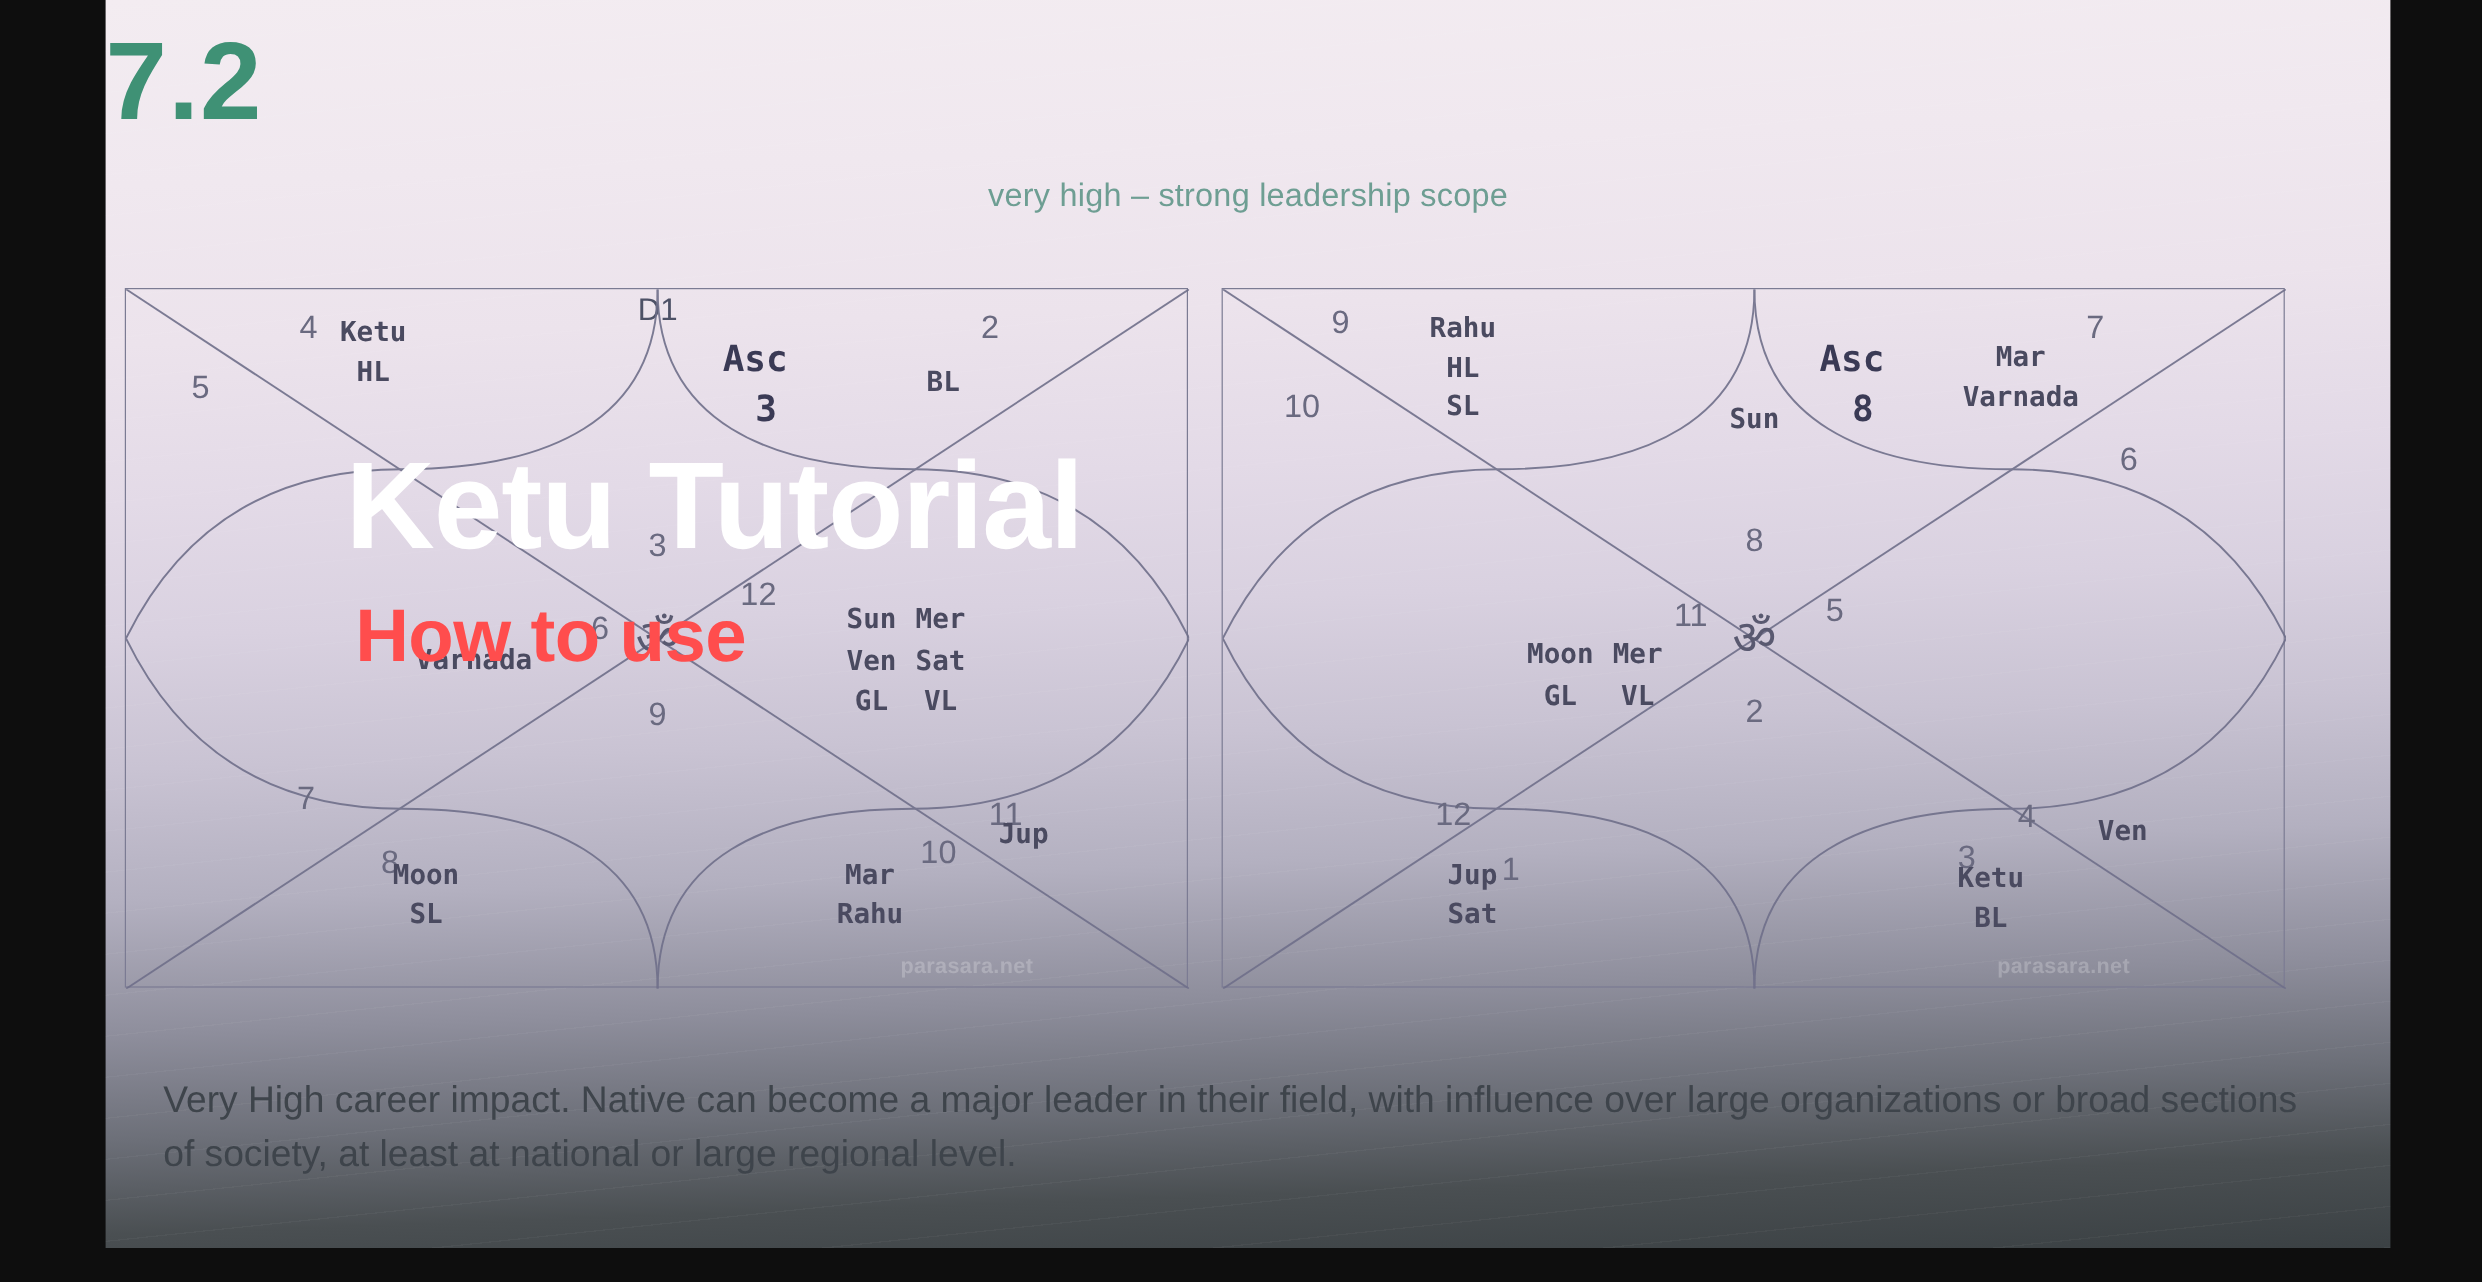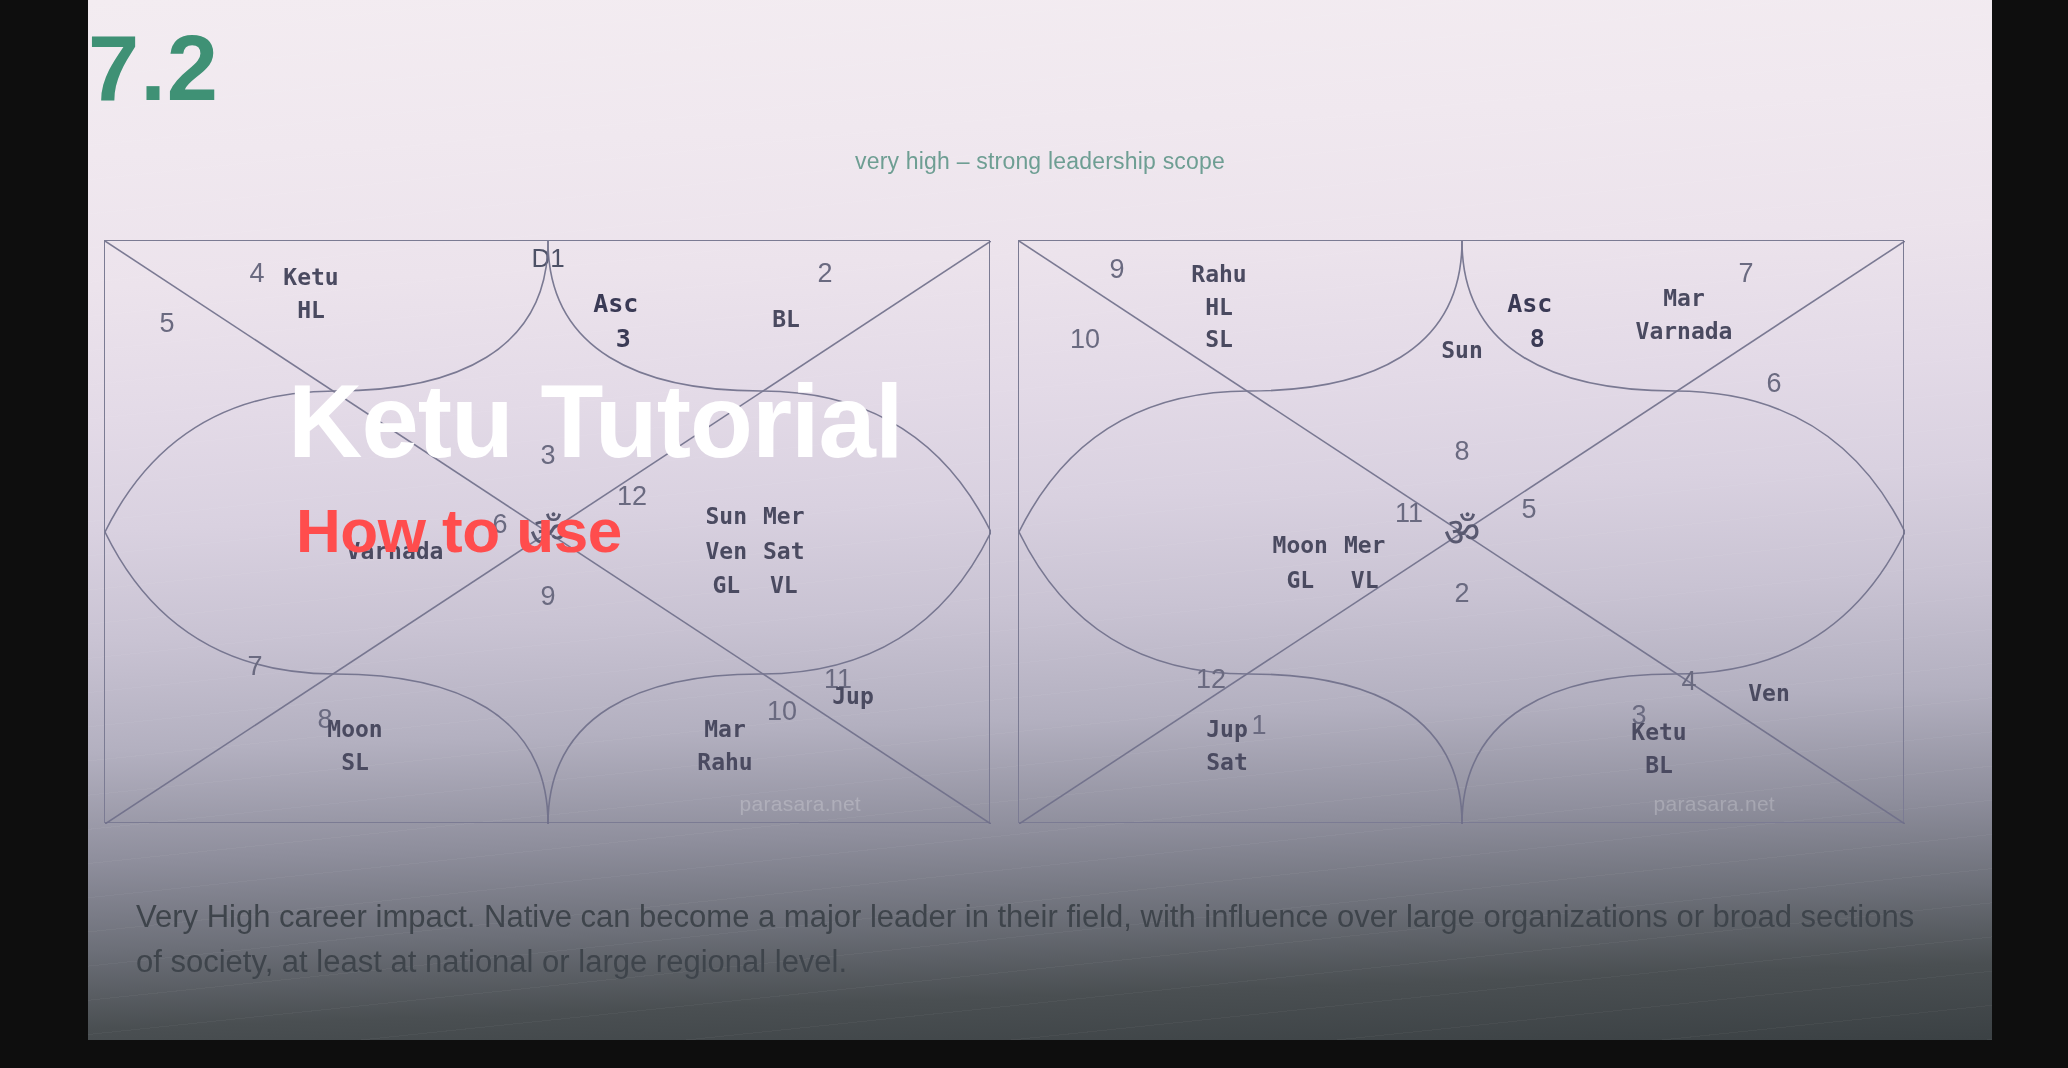--- a/index.html
+++ b/index.html
@@ -26,60 +26,61 @@
   #bottom-bar{position:absolute;left:0;top:1040px;width:2068px;height:28px;background:#0e0e0e;}
 
   
   #score{
     position:absolute;left:0;top:22px;width:1904px;text-align:left;
     font-size:92px;font-weight:bold;letter-spacing:1px;
     color:#3f9175;line-height:1;
   }
   #score-label{
     position:absolute;left:0;top:148px;width:1904px;text-align:center;
-    font-size:23px;color:#6e9e93;letter-spacing:.2px;
+    font-size:27px;color:#6e9e93;letter-spacing:.2px;
   }
 
   
   .chart-wrap{position:absolute;top:240px;}
   #chart-d1{left:16px;}
   #chart-d10{left:930px;}
   .chart-title{
     position:absolute;top:-37px;width:888px;text-align:center;
     font-size:26px;color:#4d5166;margin-top:40px;
   }
   .chart-box{
     position:relative;width:886px;height:583px;
     border:1px solid #7b7b93;
     box-sizing:border-box;
   }
   .chart-svg{position:absolute;left:0;top:0;}
   .watermark{
     position:absolute;right:128px;bottom:6px;
-    font-size:21px;color:rgba(255,255,255,0.22);
+    font-size:18px;color:rgba(255,255,255,0.22);
     letter-spacing:.3px;
+    font-weight:bold;
   }
 
   
   .hn{
     position:absolute;font-size:27px;color:#6a6a80;
     transform:translate(-50%,-50%);white-space:nowrap;
   }
   
   .pl{
     position:absolute;transform:translate(-50%,-50%);
     font-family:"DejaVu Sans Mono","Liberation Mono",monospace;
     font-size:23px;color:#4a4a60;font-weight:bold;
     text-align:center;line-height:1.42;white-space:pre;
   }
   .pl.grid2{display:grid;grid-template-columns:auto auto;column-gap:16px;row-gap:2px;justify-items:center;}
   .asc{
     position:absolute;transform:translate(-50%,-50%);
     font-family:"DejaVu Sans Mono","Liberation Mono",monospace;
-    font-size:25px;color:#3a3a55;font-weight:bold;
+    font-size:30px;color:#3a3a55;font-weight:bold;
     text-align:center;line-height:1.4;white-space:pre;
   }
   .om{
     position:absolute;transform:translate(-50%,-50%);
     font-size:40px;color:#595970;line-height:1;
   }
 
   
   #overlay-title{
     position:absolute;left:200px;top:370px;

